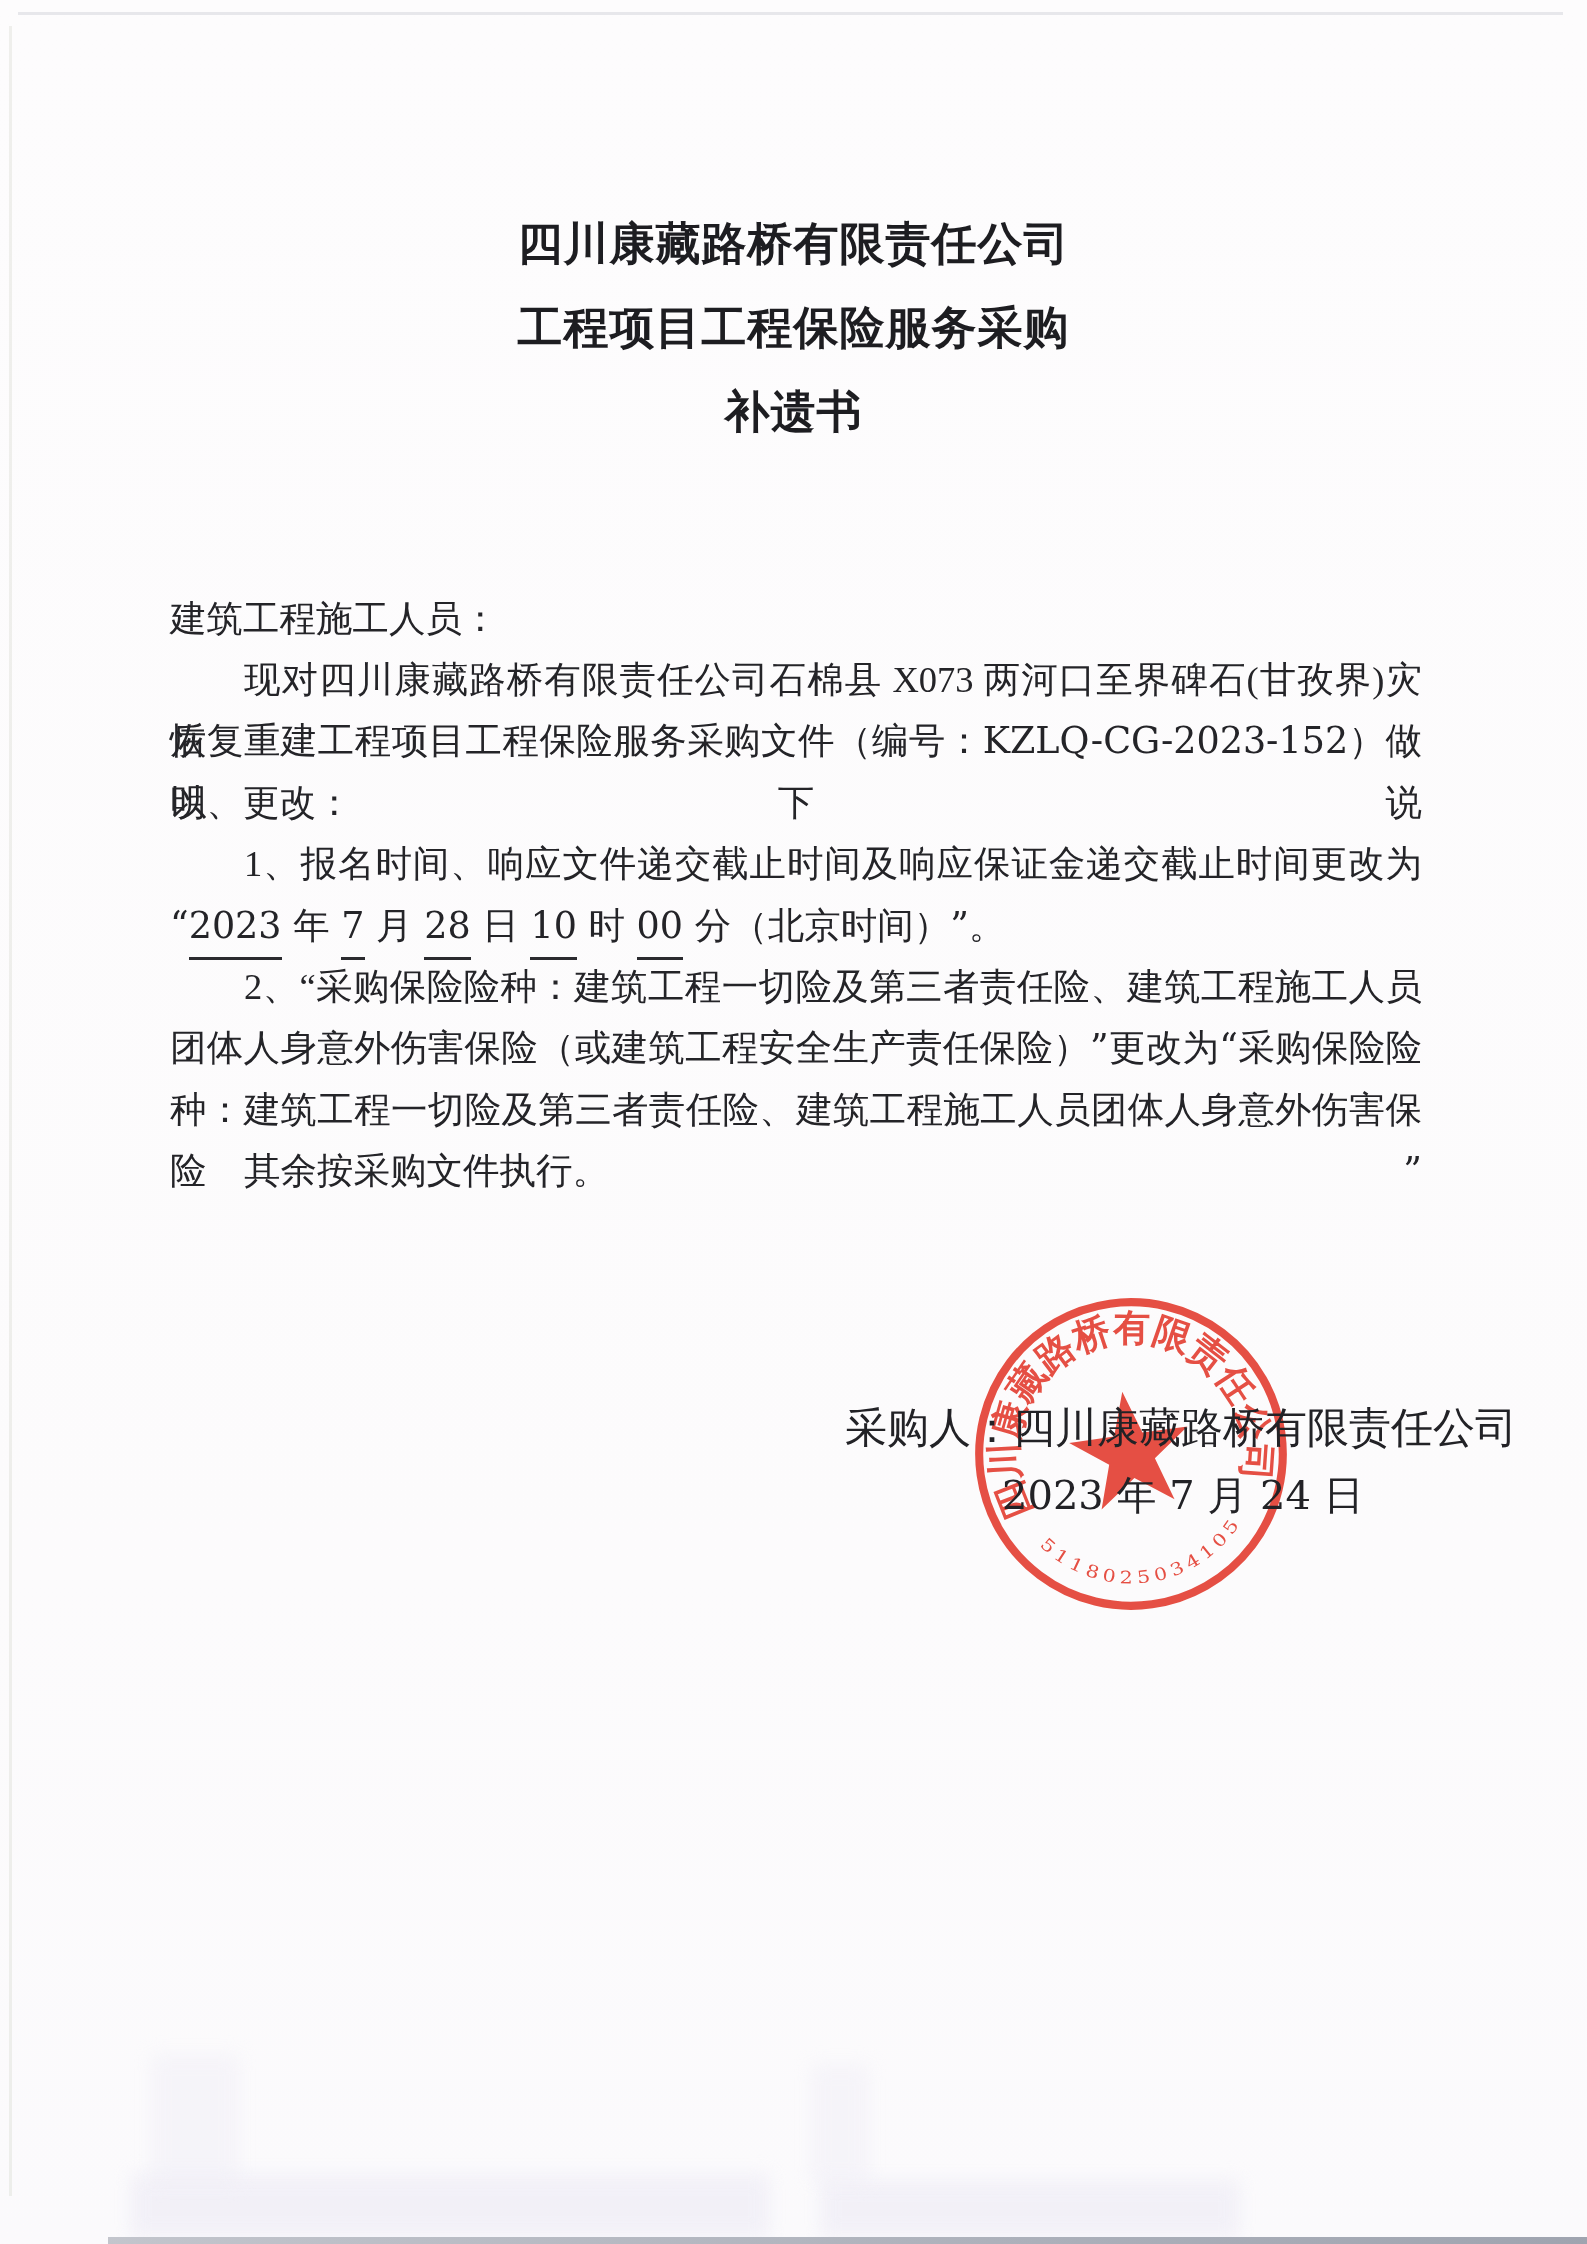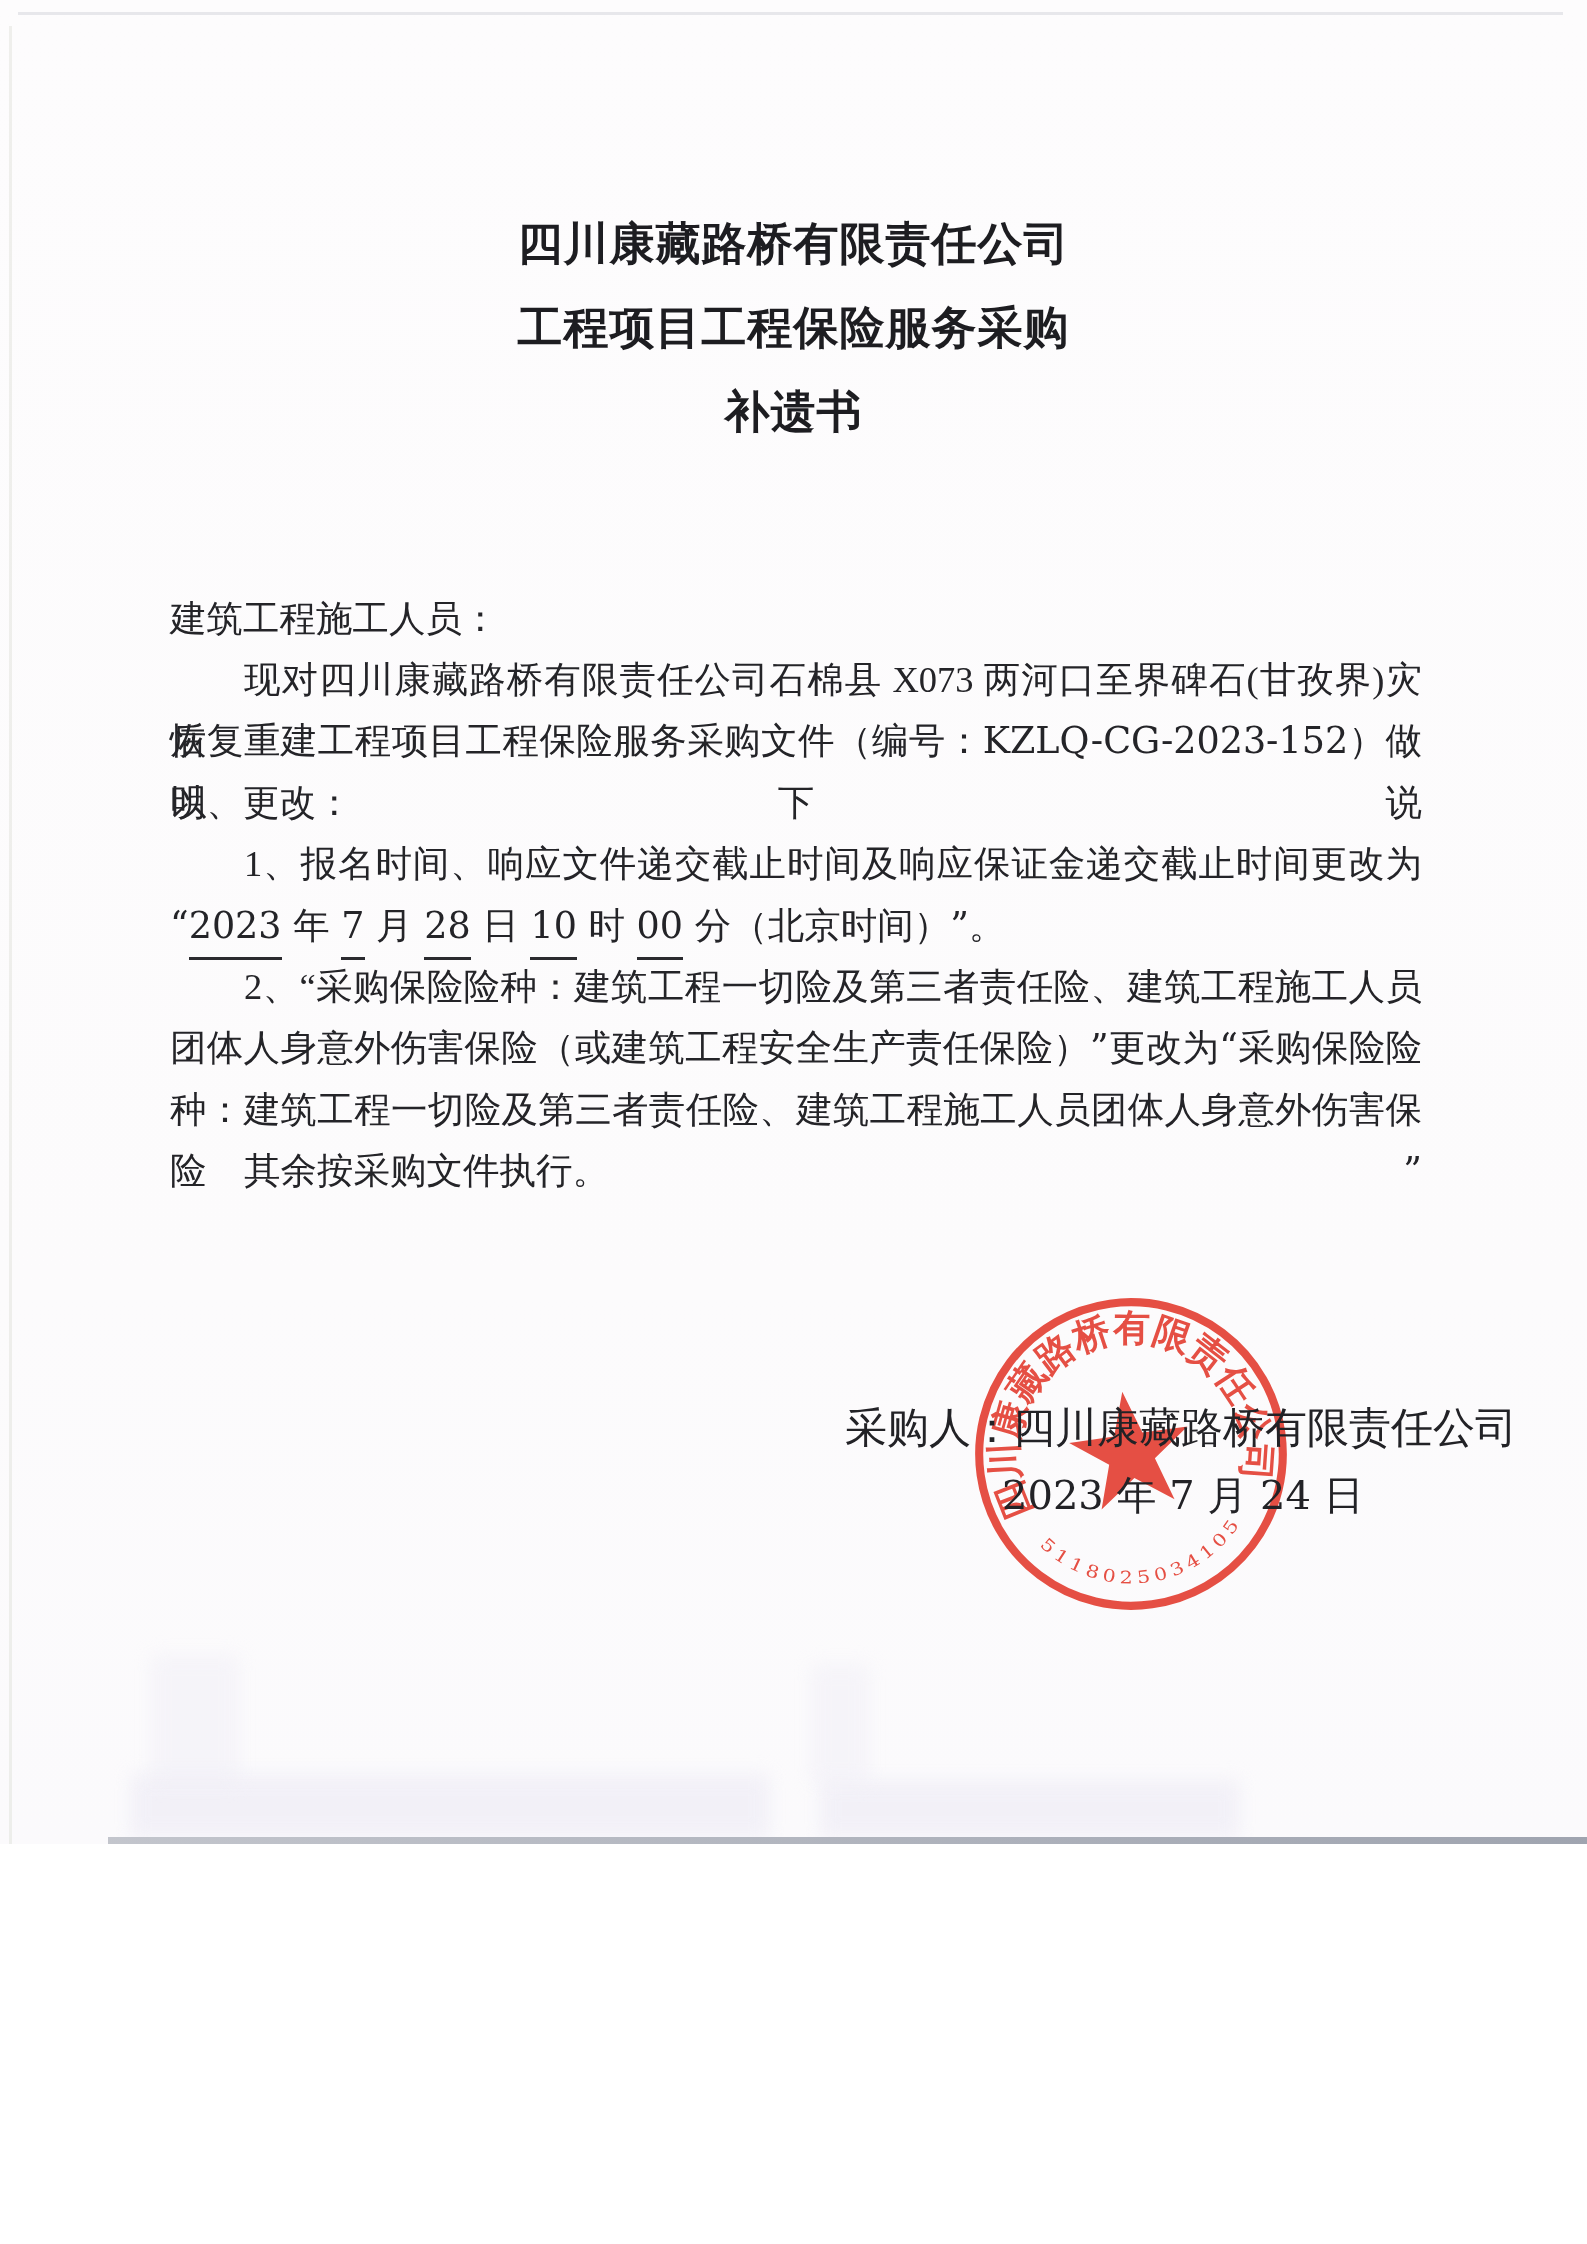--- a/index.html
+++ b/index.html
@@ -1,18 +1,18 @@
 <!DOCTYPE html>
 <html><head>
 <meta charset="utf-8">
 <style>
   html,body{margin:0;padding:0;background:#ffffff;}
   .page{
     position:relative;
-    width:1587px;height:1844px;
+    width:1587px;height:2244px;
     background:linear-gradient(180deg,#fdfcfd 0%, #fcfbfc 70%, #fbfafc 100%);
     overflow:hidden;
     font-family:"DejaVu Serif","Liberation Serif",serif;
     color:#26262a;
   }
   
   .edge-top{position:absolute;top:12px;left:18px;width:1545px;height:3px;background:#d6d6dc;opacity:.55;}
   .edge-left{position:absolute;top:26px;left:9px;width:3px;height:2170px;background:#d9ddd3;opacity:.4;}
   .edge-bottom{position:absolute;left:108px;right:0;bottom:0;height:7px;
     background:linear-gradient(to right,#b9bcc4,#8f95a2);opacity:.85;}

